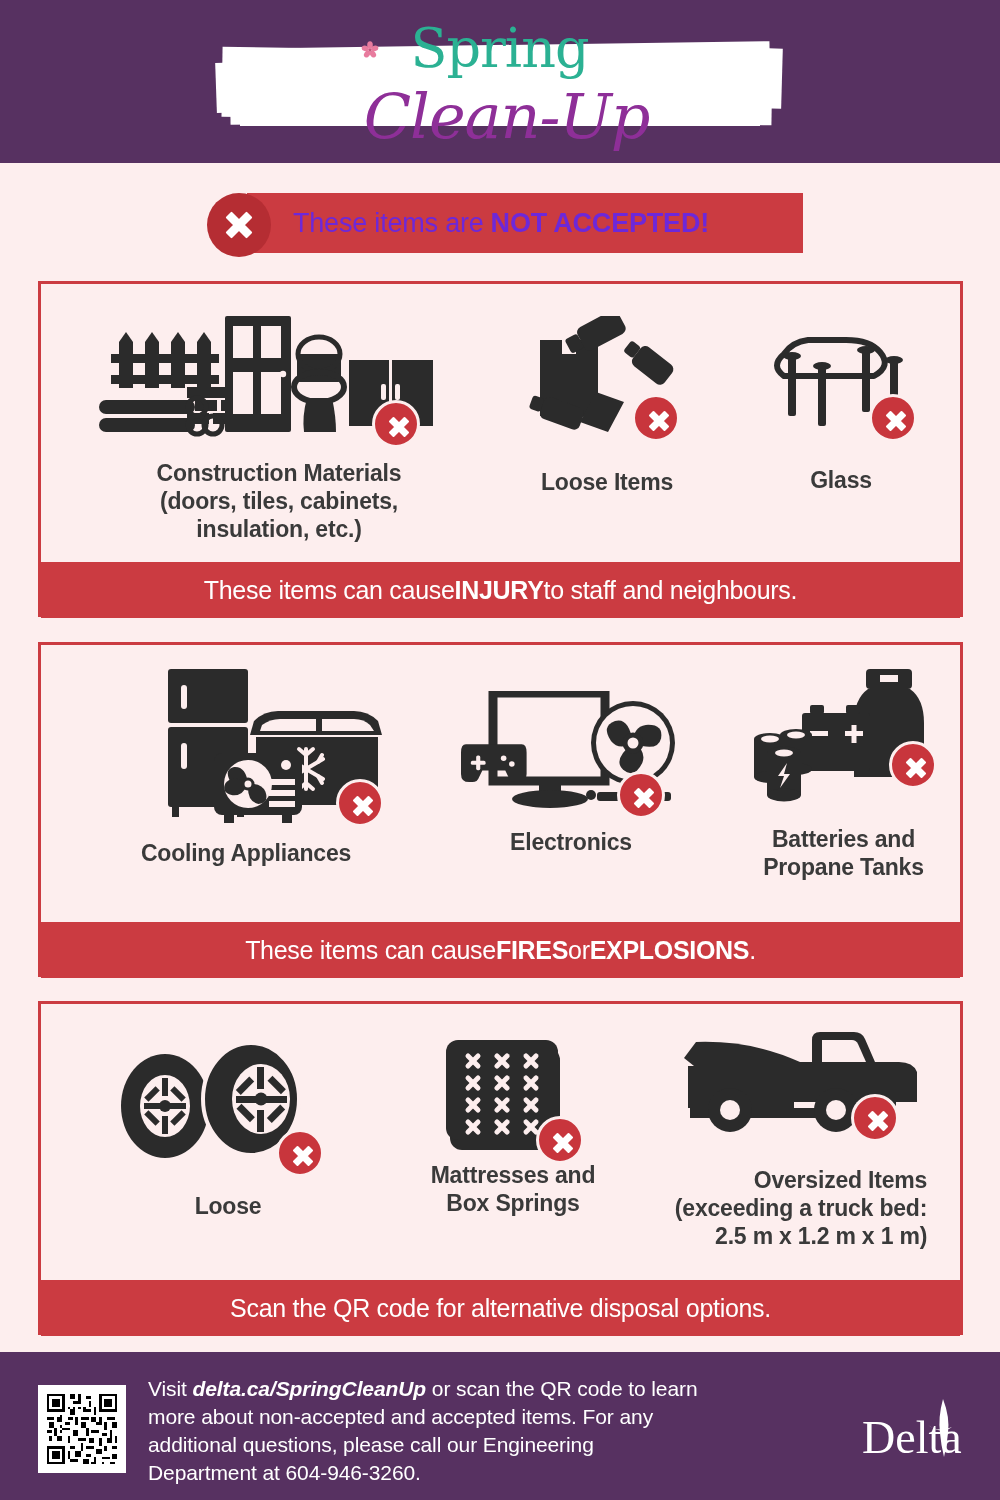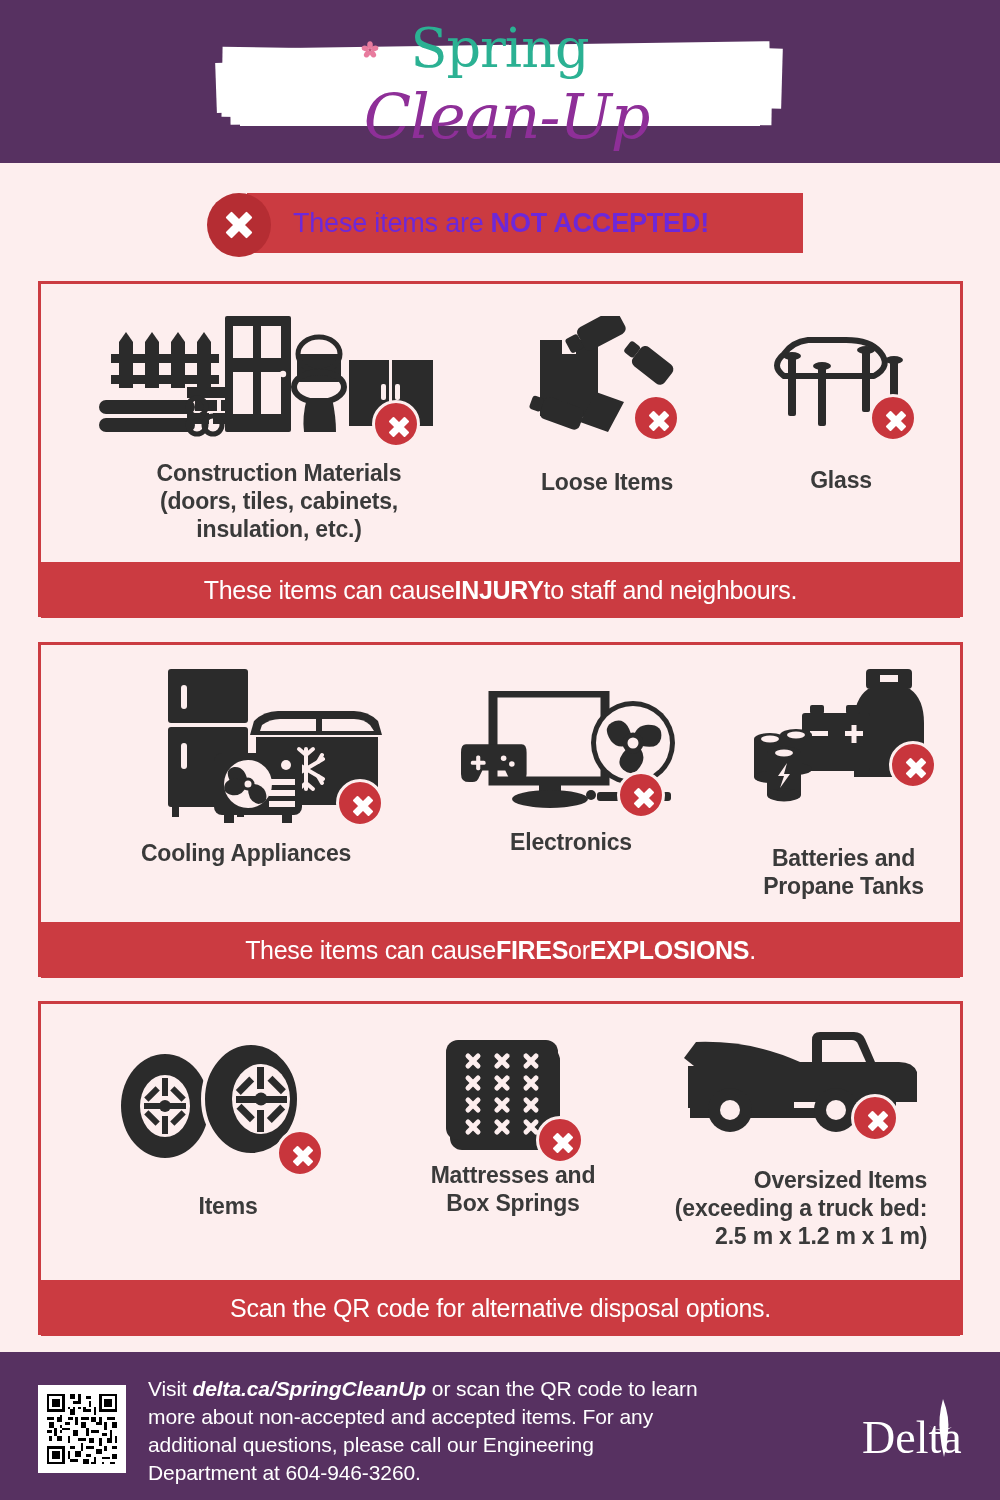--- a/index.html
+++ b/index.html
@@ -451,21 +451,21 @@
             <ellipse cx="40" cy="98" rx="9" ry="3.4" fill="#fdeeee"></ellipse>
             <path d="M43 108 l-9 13 h6 l-4 12 10 -14 h-6z" fill="#fdeeee"></path>
           </g>
         </svg>
         <div class="xbadge" style="left:145px; top:86px;">
           <svg width="28" height="28" viewBox="0 0 28 28">
             <path d="M5 8.5 L8.5 5 L14 10.5 L19.5 5 L23 8.5 L17.5 14 L23 19.5 L19.5 23 L14 17.5 L8.5 23 L5 19.5 L10.5 14 Z" fill="#fff" stroke="#fff" stroke-width="2" stroke-linejoin="round"></path>
           </svg>
         </div>
       </div>
-      <div class="item-label" style="margin-top:24px;">
+      <div class="item-label" style="margin-top:5px;">
         <div>Batteries and</div>
         <div>Propane Tanks</div>
       </div>
     </div>
 
   </div>
   <div class="card-caption">
     <span>These items can cause </span>
       <b>FIRES</b>
       <span> or </span>
@@ -509,21 +509,21 @@
             </g>
           </g>
         </svg>
         <div class="xbadge" style="left:163px; top:85px;">
           <svg width="28" height="28" viewBox="0 0 28 28">
             <path d="M5 8.5 L8.5 5 L14 10.5 L19.5 5 L23 8.5 L17.5 14 L23 19.5 L19.5 23 L14 17.5 L8.5 23 L5 19.5 L10.5 14 Z" fill="#fff" stroke="#fff" stroke-width="2" stroke-linejoin="round"></path>
           </svg>
         </div>
       </div>
       <div class="item-label" style="margin-top:28px;">
-        <div>Items</div>
+        <div>Loose</div>
       </div>
     </div>
 
     <div class="item" style="left:342px; top:22px; width:260px;">
       <div class="icon-wrap" style="width:175px; height:135px;">
         <svg width="175" height="135" viewBox="0 0 175 135">
           <g fill="#2b2b2b">
             <rect x="24" y="22" width="110" height="102" rx="12"></rect>
             <rect x="20" y="14" width="112" height="100" rx="12"></rect>
             <g stroke="#fdeeee" stroke-width="5" stroke-linecap="round">

